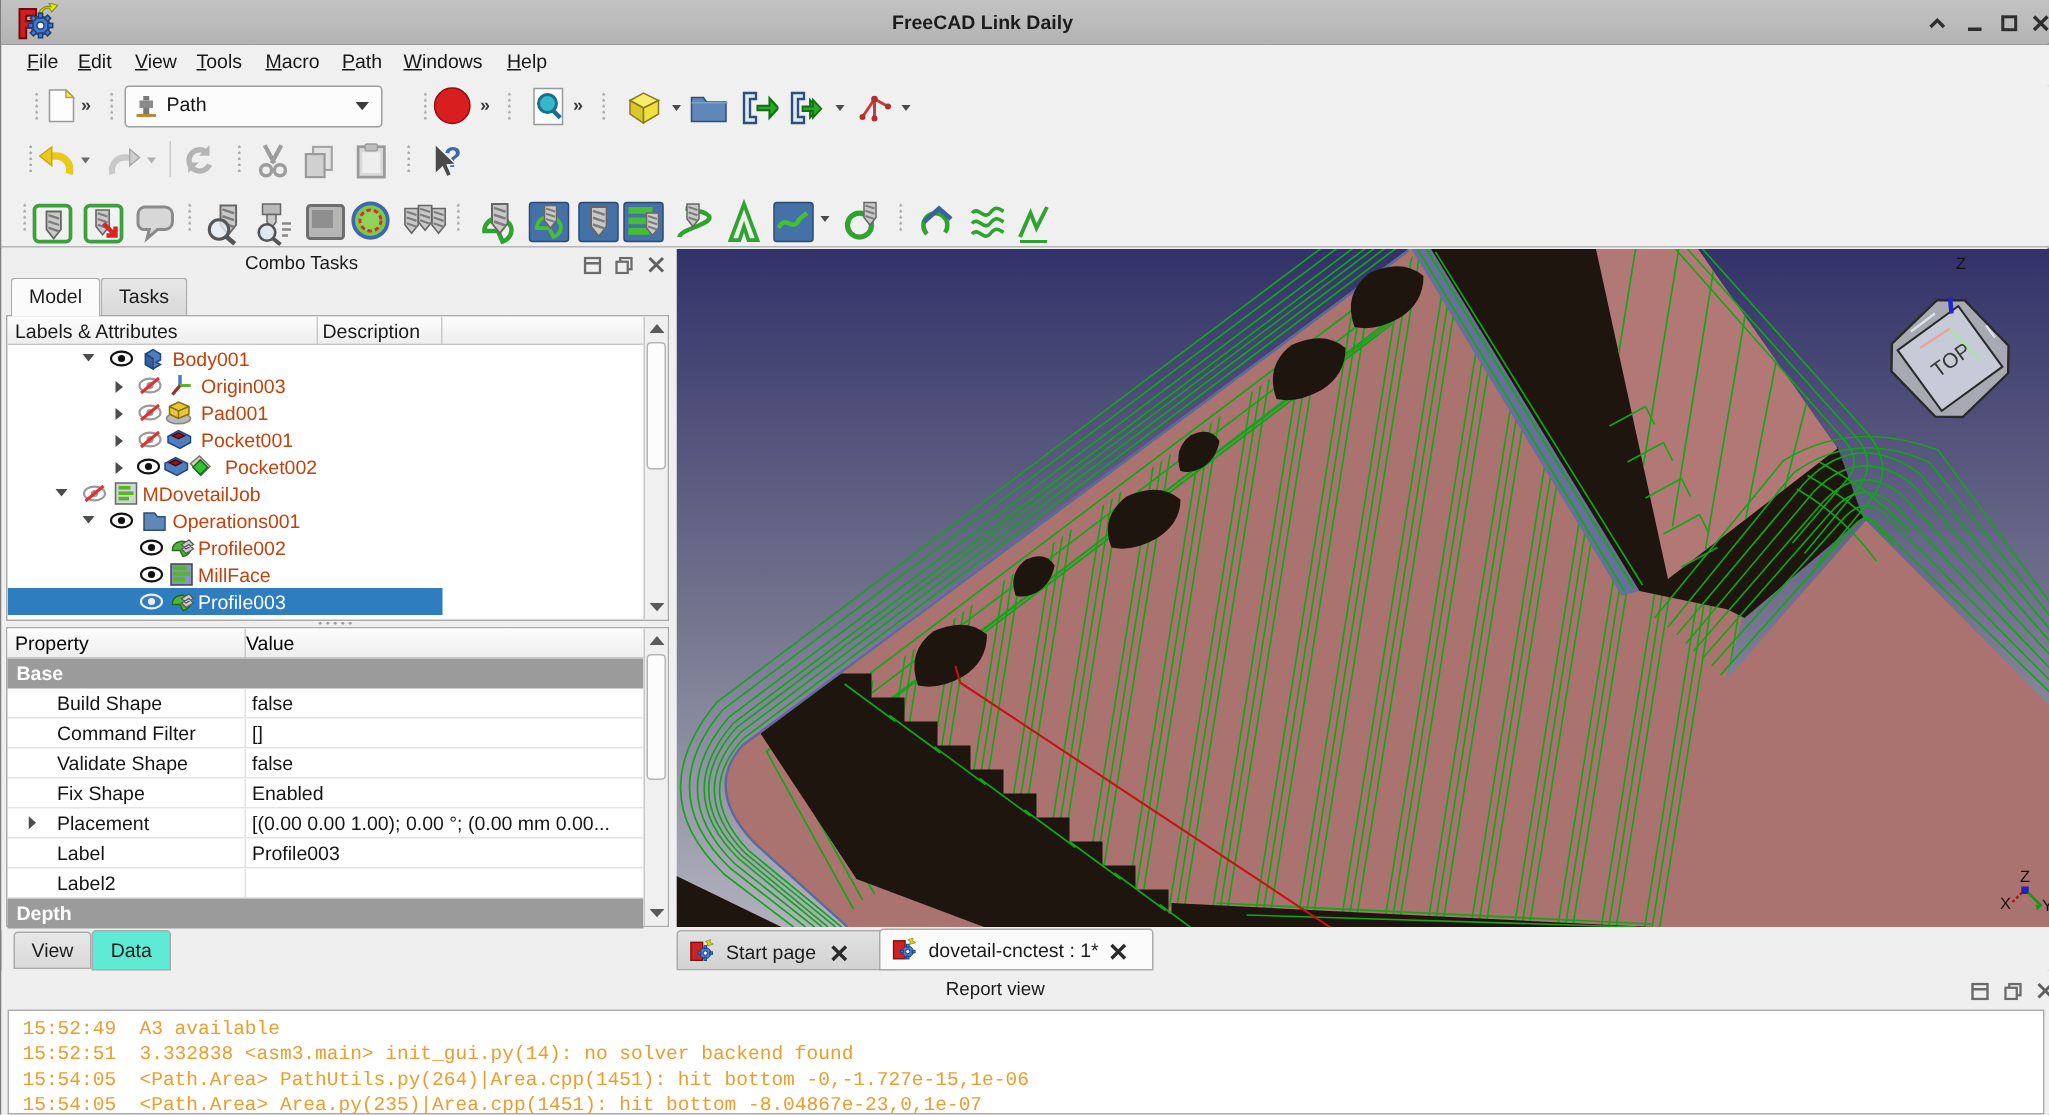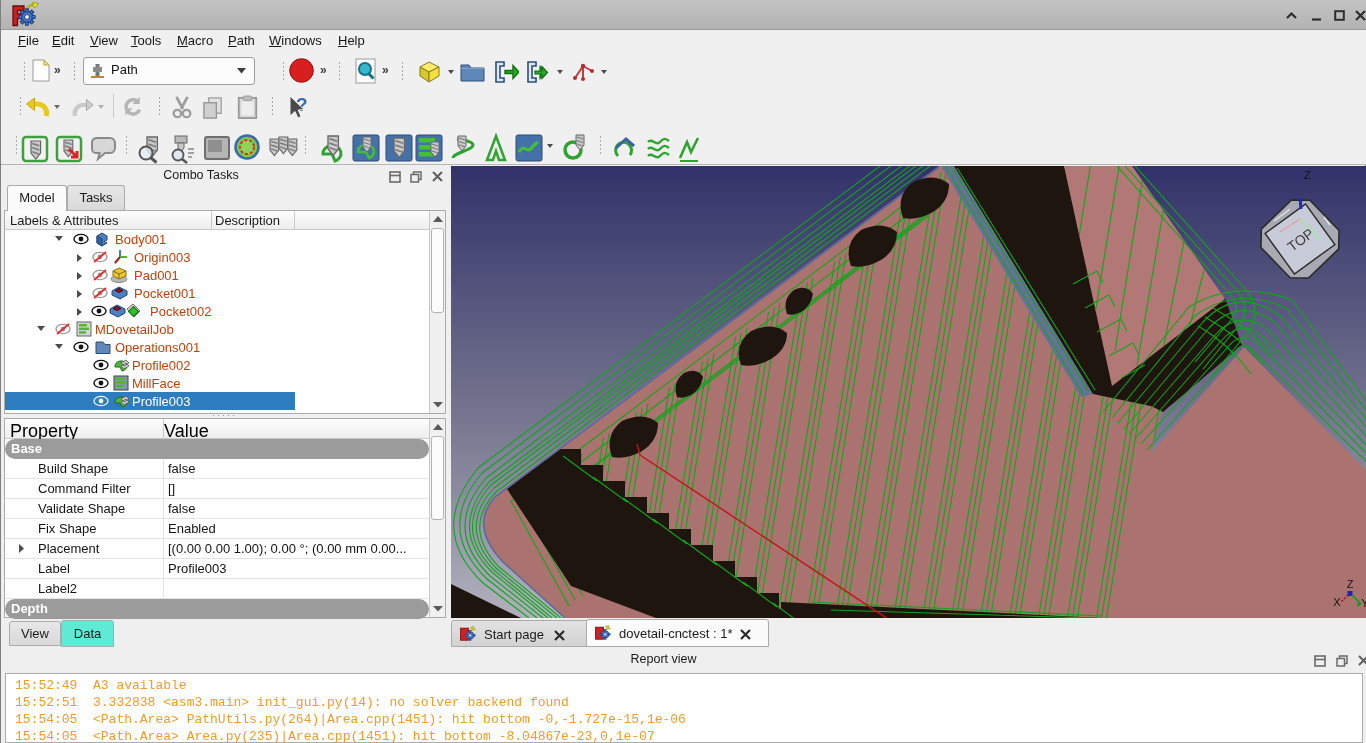--- a/index.html
+++ b/index.html
@@ -33,21 +33,21 @@
 #treehdr { position:absolute; left:0; top:0; width:440px; height:19px; background:linear-gradient(#fdfdfd,#eeeeee); border-bottom:1px solid #c9c9c9; font-size:13px; color:#1a1a1a;text-decoration:underline; }
 .trow { position:absolute; left:0; width:424px; height:18px; font-size:13px; color:#c2410c; }
 .trow span.lbl { position:absolute; top:2px; }
 
 .sbar { position:absolute; background:#f0f0f0; border-left:1px solid #c9c9c9; }
 .sthumb { position:absolute; background:#fcfcfc; border:1px solid #b4b4b4; border-radius:3px; }
 .sarrow { position:absolute; left:3px; }
 
 #ptable { position:absolute; left:3px; top:252px; width:442px; height:200px; background:#fff; border:1px solid #ababab; }
 .prow { position:absolute; left:0; width:424px; height:20px; font-size:13px; color:#141414; border-bottom:1px solid #e3e3e3; }
-.pgroup { position:absolute; left:0; width:424px; height:20px; background:#9b9b9b; color:#fff; font-weight:bold; font-size:13px;border-radius:10px; }
+.pgroup { position:absolute; left:0; width:424px; height:20px; background:#9b9b9b; color:#fff; font-weight:bold; font-size:13px; }
 .pname { position:absolute; left:33px; top:2px; }
 .pval { position:absolute; left:163px; top:2px; }
 .pdiv { position:absolute; left:158px; top:0; width:1px; height:100%; background:#e3e3e3; }
 
 .btab { position:absolute; border:1px solid #ababab; border-radius:3px 3px 0 0; font-size:13px; color:#1b1b1b; }
 
 #report { position:absolute; left:0; top:647px; width:1366px; height:96px; background:#efefef; }
 #reptext { position:absolute; left:4px; top:26px; width:1358px; height:70px; background:#fff; border:1px solid #ababab; padding:3px 0 0 9px; font-family:"Liberation Mono", monospace; font-size:13px; line-height:17px; white-space:pre; color:#ee9c2b; }
 
 #viewport { position:absolute; left:450px; top:166px; width:916px; height:452px; }
@@ -69,20 +69,21 @@
           <rect x="8.9" y="13.6" width="3.2" height="2.8"></rect>
             <rect x="21.9" y="13.6" width="3.2" height="2.8"></rect>
           <rect x="10.8" y="8.7" width="3" height="3" transform="rotate(45 12.3 10.2)"></rect>
           <rect x="20.2" y="8.7" width="3" height="3" transform="rotate(-45 21.7 10.2)"></rect>
           <rect x="10.8" y="18.3" width="3" height="3" transform="rotate(-45 12.3 19.8)"></rect>
           <rect x="20.2" y="18.3" width="3" height="3" transform="rotate(45 21.7 19.8)"></rect>
         </g>
         <circle cx="17" cy="15" r="2.4" fill="#eef2fa"></circle>
       </g>
     </svg>
+    <div id="title">FreeCAD Link Daily</div>
     <svg class="winbtn" style="left:1283px" viewBox="0 0 15 15">
         <path d="M3 10 L7.5 5.5 L12 10" stroke="#2e2e2e" stroke-width="2.2" fill="none"></path>
       </svg>
     <svg class="winbtn" style="left:1308px" viewBox="0 0 15 15">
         <path d="M3 11.5 H12" stroke="#2e2e2e" stroke-width="2.2" fill="none"></path>
       </svg>
     <svg class="winbtn" style="left:1331px" viewBox="0 0 15 15">
         <rect x="3.2" y="3.2" width="8.6" height="8.6" fill="none" stroke="#2e2e2e" stroke-width="2"></rect>
       </svg>
     <svg class="winbtn" style="left:1352px" viewBox="0 0 15 15">
@@ -496,21 +497,21 @@
         <div class="sthumb" style="left:1px;top:17px;width:13px;height:85px"></div>
         <svg class="sarrow" style="top:190px" width="10" height="7">
             <path d="M0 1 h10 l-5 5.5 z" fill="#5a5a5a"></path>
           </svg>
       </div>
     </div>
 
     <div style="position:absolute;left:210px;top:248px;width:26px;height:3px;background-image:radial-gradient(circle,#9a9a9a 1px,transparent 1px);background-size:5px 3px"></div>
 
     <div id="ptable">
-      <div style="position:absolute;left:0;top:0;width:424px;height:20px;background:linear-gradient(#fdfdfd,#eeeeee);border-bottom:1px solid #c9c9c9;font-size:18px">
+      <div style="position:absolute;left:0;top:0;width:424px;height:20px;background:linear-gradient(#fdfdfd,#eeeeee);border-bottom:1px solid #c9c9c9;font-size:13px">
         <span style="position:absolute;left:5px;top:2px">Property</span>
         <span style="position:absolute;left:159px;top:2px">Value</span>
         <div style="position:absolute;left:158px;top:0;width:1px;height:20px;background:#c9c9c9"></div>
       </div>
       <div class="pgroup" style="top:20px">
           <span style="position:absolute;left:6px;top:2px">Base</span>
         </div>
       <div class="prow" style="top:40px">
           <span class="pname">Build Shape</span>
           <span class="pval">false</span>

